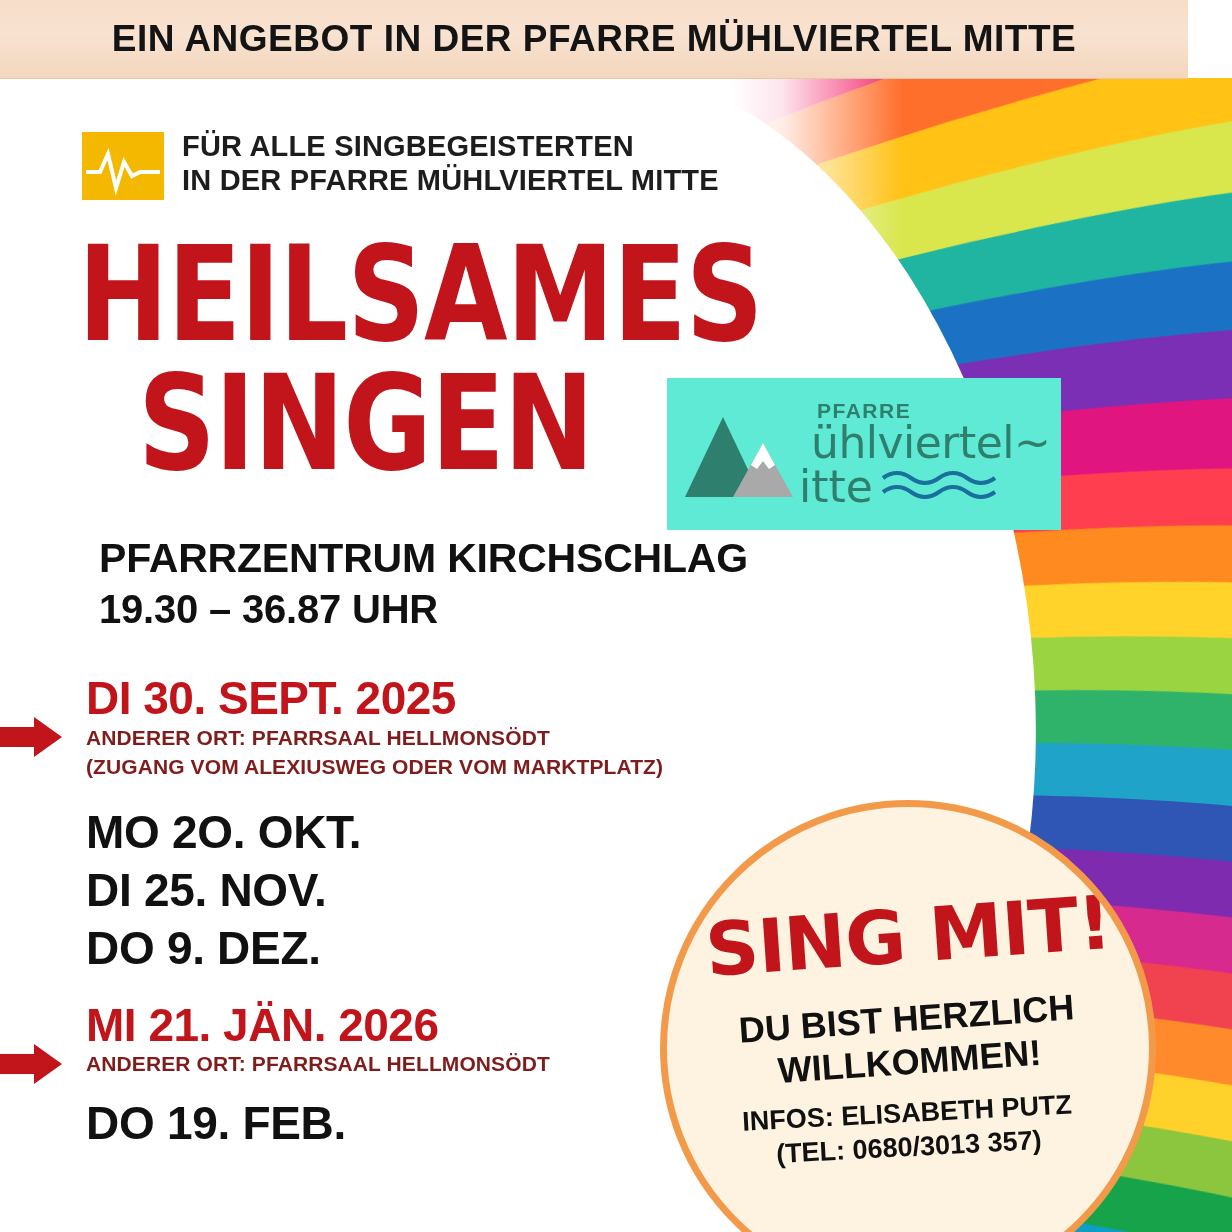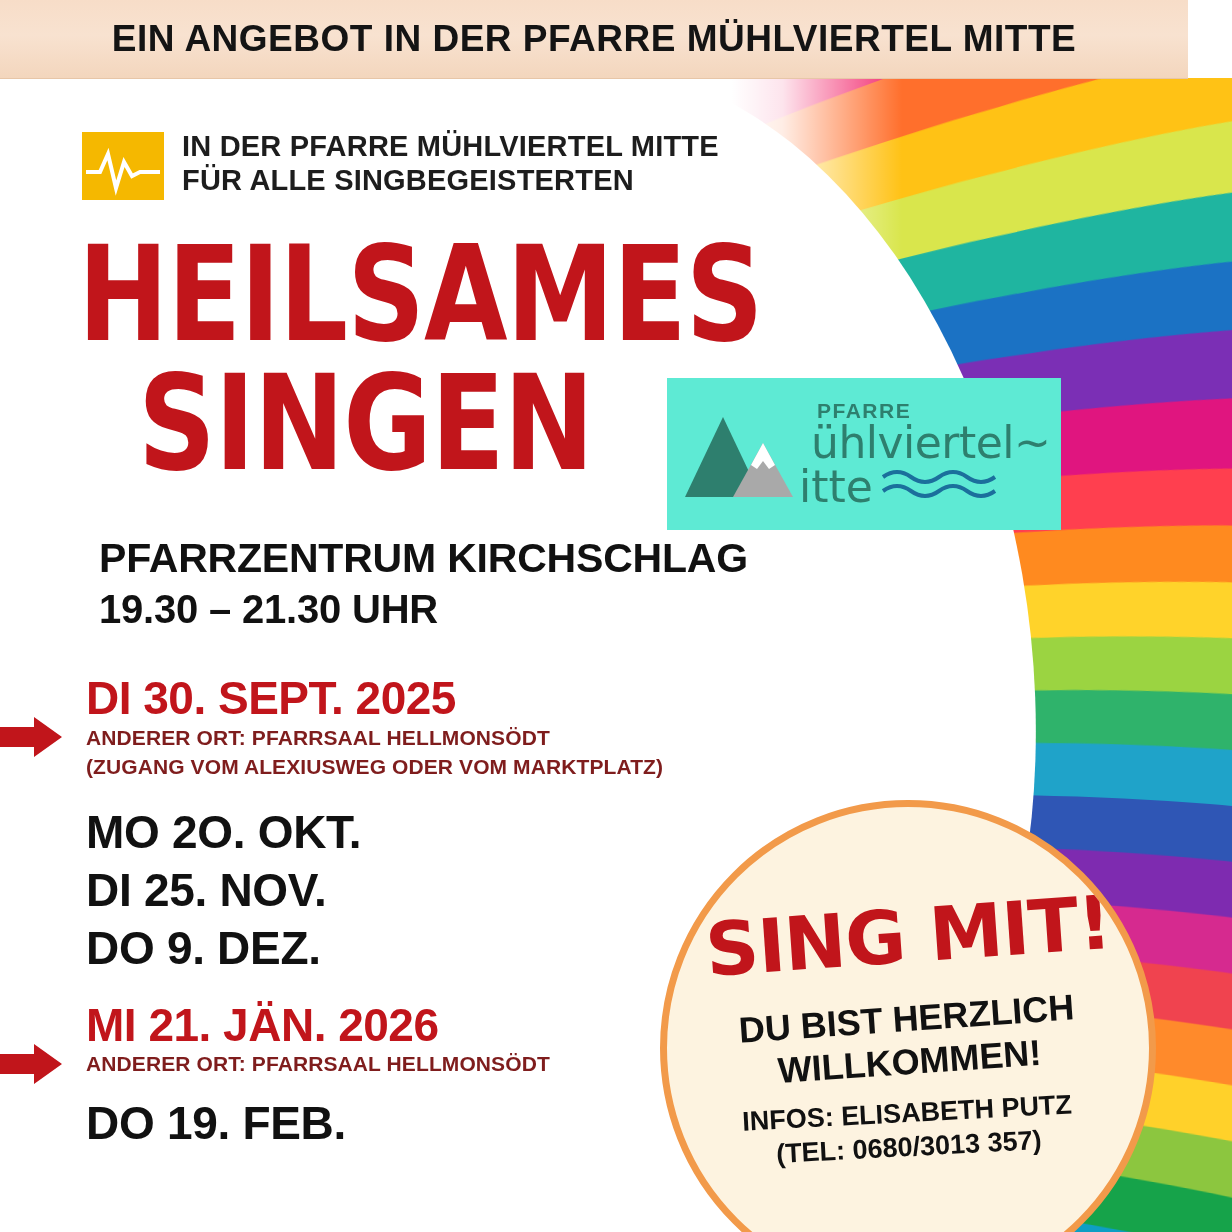--- a/index.html
+++ b/index.html
@@ -283,33 +283,33 @@
 
 <div class="content">
 
   <div class="tagline-row">
     <div class="pulse-logo">
       <svg width="82" height="68" viewBox="0 0 82 68">
         <polyline points="4,40 18,40 26,22 34,56 42,30 50,44 58,40 78,40" fill="none" stroke="#ffffff" stroke-width="4"></polyline>
       </svg>
     </div>
     <div class="tagline">
+      <div>FÜR ALLE SINGBEGEISTERTEN</div>
       <div>IN DER PFARRE MÜHLVIERTEL MITTE</div>
-      <div>FÜR ALLE SINGBEGEISTERTEN</div>
     </div>
   </div>
 
   <div class="title">
     <span>HEILSAMES</span>
     <span class="l2">SINGEN</span>
   </div>
 
   <div class="venue">
     <span>PFARRZENTRUM KIRCHSCHLAG</span>
-    <span class="time">19.30 – 21.30 UHR</span>
+    <span class="time">19.30 – 36.87 UHR</span>
   </div>
 
   <div class="dates">
 
     <div class="date-block" style="margin-top:6px;">
       <div class="arrow" style="top:42px;">
         <svg width="62" height="40" viewBox="0 0 62 40">
           <polygon points="0,10 34,10 34,0 62,20 34,40 34,30 0,30" fill="#c1151b"></polygon>
         </svg>
       </div>
@@ -351,21 +351,21 @@
   <div class="pfarre-mount">
     <svg width="128" height="110" viewBox="0 0 128 110">
       <polygon points="8,100 46,20 84,100" fill="#2e7f6e"></polygon>
       <polygon points="56,100 86,46 116,100" fill="#a9a9a9"></polygon>
       <polygon points="86,46 98,68 92,72 86,64 80,72 74,68" fill="#ffffff"></polygon>
     </svg>
   </div>
   <div class="pfarre-txt">
     <div class="pfarre-small">PFARRE</div>
     <div class="pfarre-main">ühlviertel~</div>
-    <div style="display:flex; align-items:center;">
+    <div style="display:flex; align-items:flex-end;">
       <div class="pfarre-main2">itte</div>
       <div class="waves">
         <svg width="120" height="40" viewBox="0 0 120 40">
           <path d="M4,12 q14,-10 28,0 t28,0 t28,0 t28,0" fill="none" stroke="#1b6f9c" stroke-width="4"></path>
           <path d="M4,26 q14,-10 28,0 t28,0 t28,0 t28,0" fill="none" stroke="#1b6f9c" stroke-width="4"></path>
         </svg>
       </div>
     </div>
   </div>
 </div>

